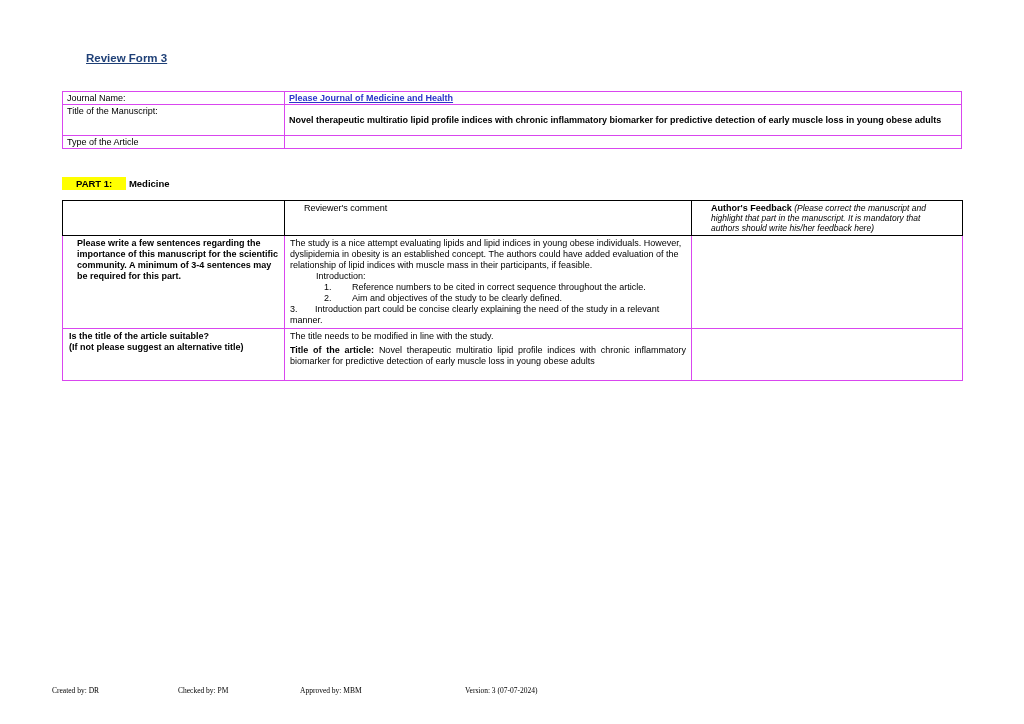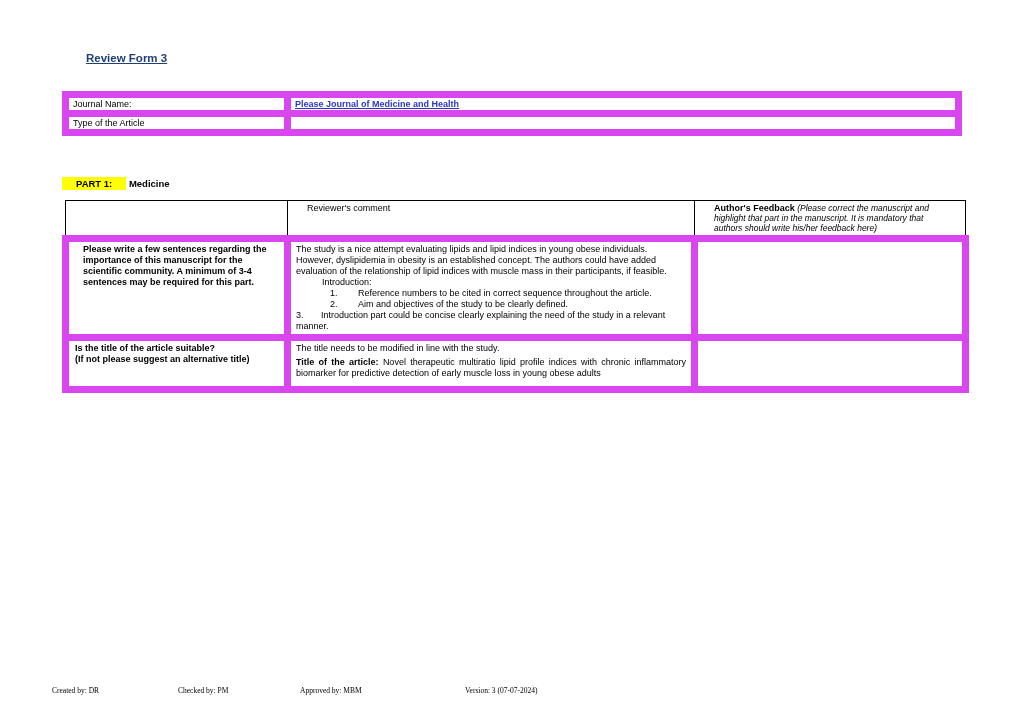--- a/index.html
+++ b/index.html
@@ -12,21 +12,21 @@
   }
   .doc-title {
     position:absolute; left:62px; top:52px;
     font-size:11.5px; font-weight:bold;
     text-decoration:underline;
     color:var(--heading-blue, #1F4077);
     padding-left:24px;
   }
   table { border-collapse:collapse; table-layout:fixed; }
   td {
-    border:7px solid #d946ef;
+    border:1px solid #d946ef;
     vertical-align:top;
     padding:1px 4px;
     font-size:9px;
     line-height:11px;
   }
   
   .info-table { position:absolute; left:62px; top:91px; width:900px; }
   .info-table td { line-height:10px; }
   .info-table tr.r-sm { height:12px; }
   .info-table tr.r-lg { height:31px; }
@@ -87,20 +87,24 @@
 <table class="info-table">
   <colgroup>
       <col style="width:222px">
       <col>
     </colgroup>
   <tbody>
     <tr class="r-sm">
       <td>Journal Name:</td>
       <td><span class="journal-link">Please Journal of Medicine and Health</span></td>
     </tr>
+    <tr class="r-lg">
+      <td>Title of the Manuscript:</td>
+      <td class="val-mid">Novel therapeutic multiratio lipid profile indices with chronic inflammatory biomarker for predictive detection of early muscle loss in young obese adults</td>
+    </tr>
     <tr class="r-sm">
       <td>Type of the Article</td>
       <td></td>
     </tr>
   </tbody>
 </table>
 
 <div class="part-heading"><span class="part-highlight">PART 1:</span> <span>Medicine</span></div>
 
 <table class="comments-table">

